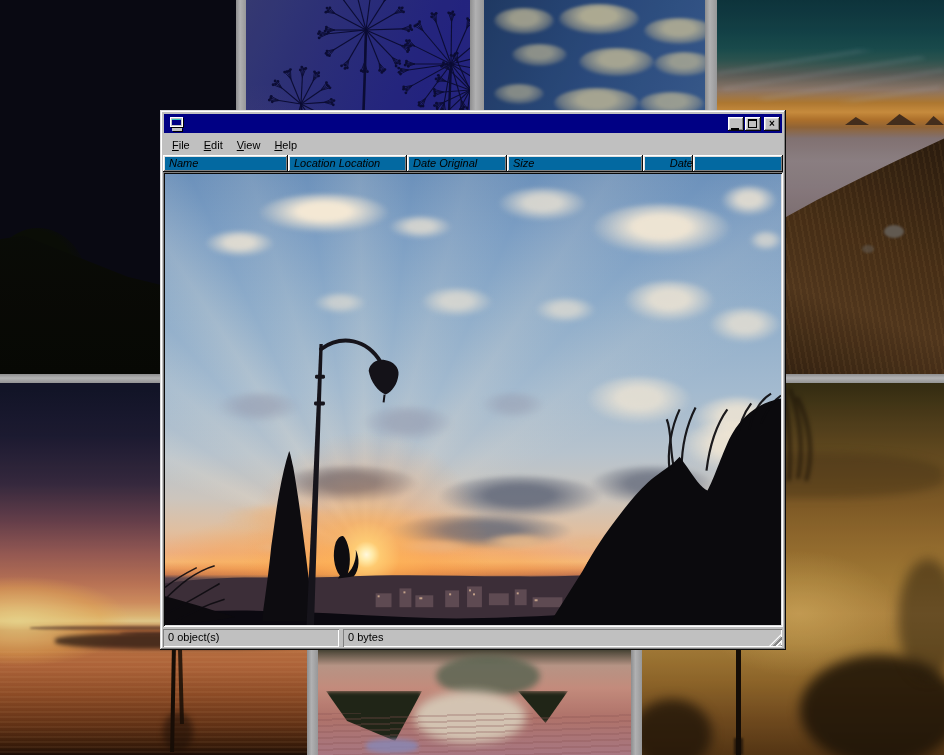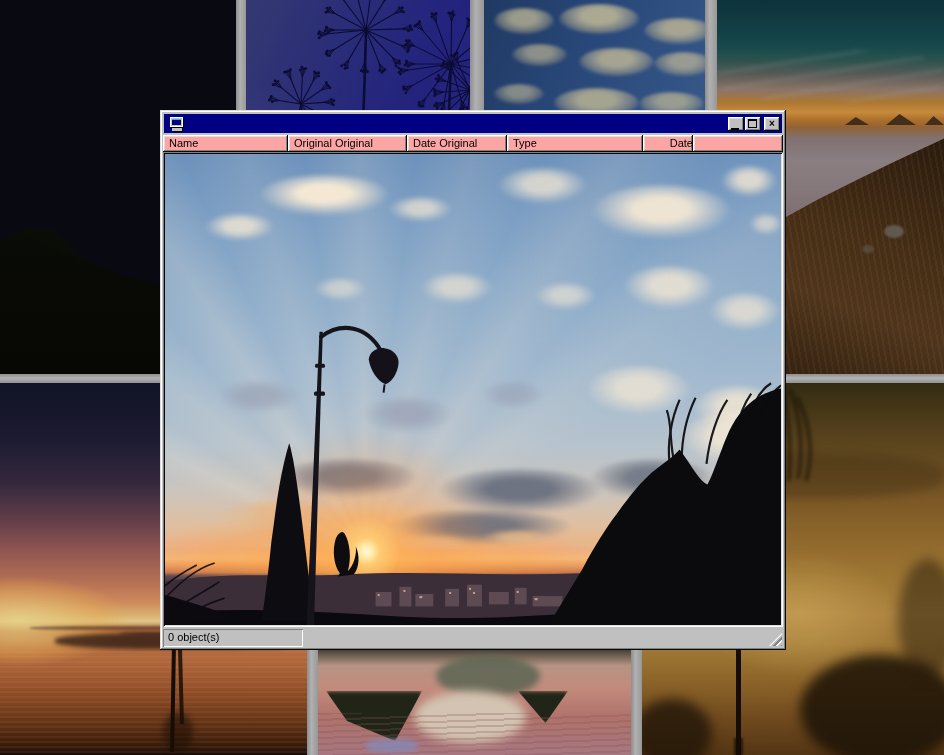--- a/index.html
+++ b/index.html
@@ -99,23 +99,23 @@
     font-size:9px;font-weight:bold;color:#000;text-align:center;line-height:12px;cursor:pointer;
     font-family:"Liberation Sans",sans-serif;}
   .ctl.min span{position:absolute;left:3px;bottom:1px;width:8px;height:2px;background:#000;font-size:0;}
   .ctl.max span{position:absolute;left:3px;top:2px;width:9px;height:9px;border:1px solid #000;border-top-width:2px;font-size:0;}
   .ctl.close{margin-left:3px;}
   .ctl.close span{position:absolute;inset:0;line-height:13px;font-size:10px;}
   #menubar{height:20px;display:flex;align-items:center;padding:2px 0 1px 2px;flex:0 0 auto;}
   .menu-item{font-size:11px;color:#000;padding:2px 7px;cursor:pointer;}
   .menu-item u{text-decoration:underline;}
   #headerrow{height:17px;display:flex;flex:0 0 auto;margin:1px 0 0 0;}
-  .hcell{height:17px;background:#fca5a5;font-size:11px;color:#000;padding:2px 0 0 6px;overflow:hidden;white-space:nowrap;
+  .hcell{height:17px;background:#0369a1;font-size:11px;color:#000;padding:2px 0 0 6px;overflow:hidden;white-space:nowrap;
     box-shadow: inset -1px -1px 0 #0a0a0a, inset 1px 1px 0 #ffffff, inset -2px -2px 0 #808080, inset 2px 2px 0 #dfdfdf;
-    cursor:pointer;}
+    cursor:pointer;font-style:italic;}
   #content{flex:1 1 auto;position:relative;margin:0;border:0;
     box-shadow: inset 1px 1px 0 #808080, inset -1px -1px 0 #ffffff, inset 2px 2px 0 #0a0a0a, inset -2px -2px 0 #dfdfdf;
     background:#000;overflow:hidden;}
   #photo{position:absolute;left:2px;top:2px;right:2px;bottom:2px;overflow:hidden;}
   #sky{position:absolute;inset:0;
     background:linear-gradient(180deg,#6c91bb 0%,#7d9fc4 14%,#8fadca 30%,#a3bacf 48%,#b7c3cd 62%,#ccc5bd 72%,
       #e0bfa0 79%,#edb083 84%,#f5b877 86%,#e99a5e 87.5%,#c97a50 88.8%,#5a4450 89.6%,#493a46 91%,#352b38 93%,
       #241d28 95.5%,#15101a 98%,#0d0a10 100%);}
   #rays{position:absolute;inset:0;
     background:conic-gradient(from 290deg at 32.7% 84.4%, transparent 0deg, rgba(255,240,215,.14) 6deg, transparent 13deg,
@@ -127,21 +127,21 @@
     background:radial-gradient(ellipse 280px 70px at 32.7% 86%, rgba(255,180,70,.5), rgba(255,160,60,.25) 55%, transparent 78%);}
   #sun{position:absolute;inset:0;
     background:radial-gradient(circle at 32.7% 84.4%, #fff8dc 0%, #ffeaa8 1.1%, rgba(255,205,115,.9) 2.4%,
       rgba(255,172,82,.5) 6%, rgba(255,150,70,.25) 12%, transparent 22%);}
   .cl{position:absolute;border-radius:50%;filter:blur(2px);}
   #treesvg{position:absolute;inset:0;width:100%;height:100%;}
 
   #statusbar{height:18px;flex:0 0 auto;display:flex;align-items:stretch;margin-top:2px;position:relative;}
   .spanel{background:#c0c0c0;box-shadow: inset 1px 1px 0 #808080, inset -1px -1px 0 #ffffff;
     font-size:11px;color:#000;padding:2px 4px 0 5px;white-space:nowrap;overflow:hidden;}
-  #sp1{width:140px;margin-right:4px;flex:0 0 auto;}
+  #sp1{width:176px;margin-right:4px;flex:0 0 auto;}
   #sp2{flex:1 1 auto;margin-right:1px;}
   #grip{position:absolute;right:1px;bottom:1px;width:13px;height:13px;cursor:nwse-resize;
     background:repeating-linear-gradient(135deg, transparent 0 2px, #858585 2px 3.5px, #fafafa 3.5px 5px);
     clip-path:polygon(100% 0,100% 100%,0 100%);}
 </style>
 </head>
 <body>
 
 <div id="stage">
 
@@ -699,26 +699,32 @@
           <span>_</span>
         </div>
       <div class="ctl max">
           <span></span>
         </div>
       <div class="ctl close">
           <span>×</span>
         </div>
     </div>
 
+    <div id="menubar">
+      <span class="menu-item"><u>F</u>ile</span>
+      <span class="menu-item"><u>E</u>dit</span>
+      <span class="menu-item"><u>V</u>iew</span>
+      <span class="menu-item"><u>H</u>elp</span>
+    </div>
 
     <div id="headerrow">
       <div class="hcell" style="width:125px;">Name</div>
-      <div class="hcell" style="width:119px;">Original Original</div>
+      <div class="hcell" style="width:119px;">Location Location</div>
       <div class="hcell" style="width:100px;">Date Original</div>
-      <div class="hcell" style="width:136px;">Type</div>
+      <div class="hcell" style="width:136px;">Size</div>
       <div class="hcell" style="width:50px;text-align:right;">Date</div>
       <div class="hcell" style="flex:1 1 auto;"></div>
     </div>
 
     <div id="content">
       <div id="photo">
         <div id="sky"></div>
         <div id="rays"></div>
         <div id="hglow"></div>
         <div id="clouds">
@@ -814,16 +820,17 @@
             <line x1="221" y1="223" x2="220" y2="231" stroke="#141218" stroke-width="2"></line>
             <rect x="151" y="203" width="10" height="4" rx="1.5" fill="#16141b"></rect>
             <rect x="150" y="230" width="11" height="4" rx="1.5" fill="#16141b"></rect>
           </g>
         </svg>
       </div>
     </div>
 
     <div id="statusbar">
       <div id="sp1" class="spanel">0 object(s)</div>
+      <div id="sp2" class="spanel">0 bytes</div>
       <div id="grip"></div>
     </div>
   </div>
 </div>
 
 </body></html>

